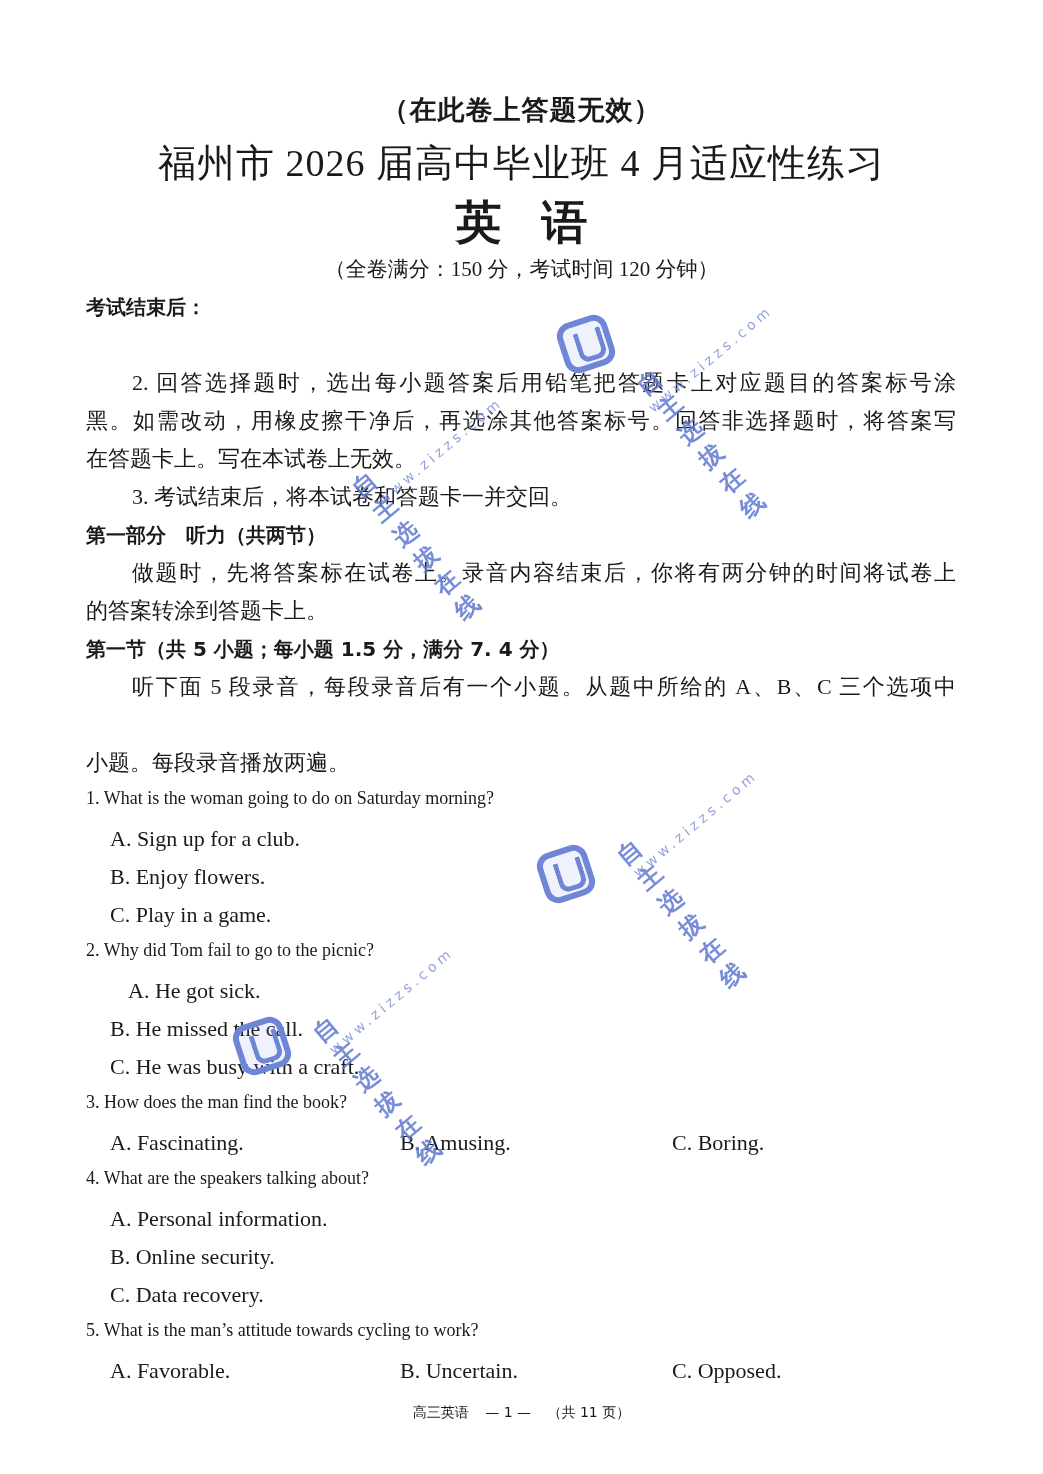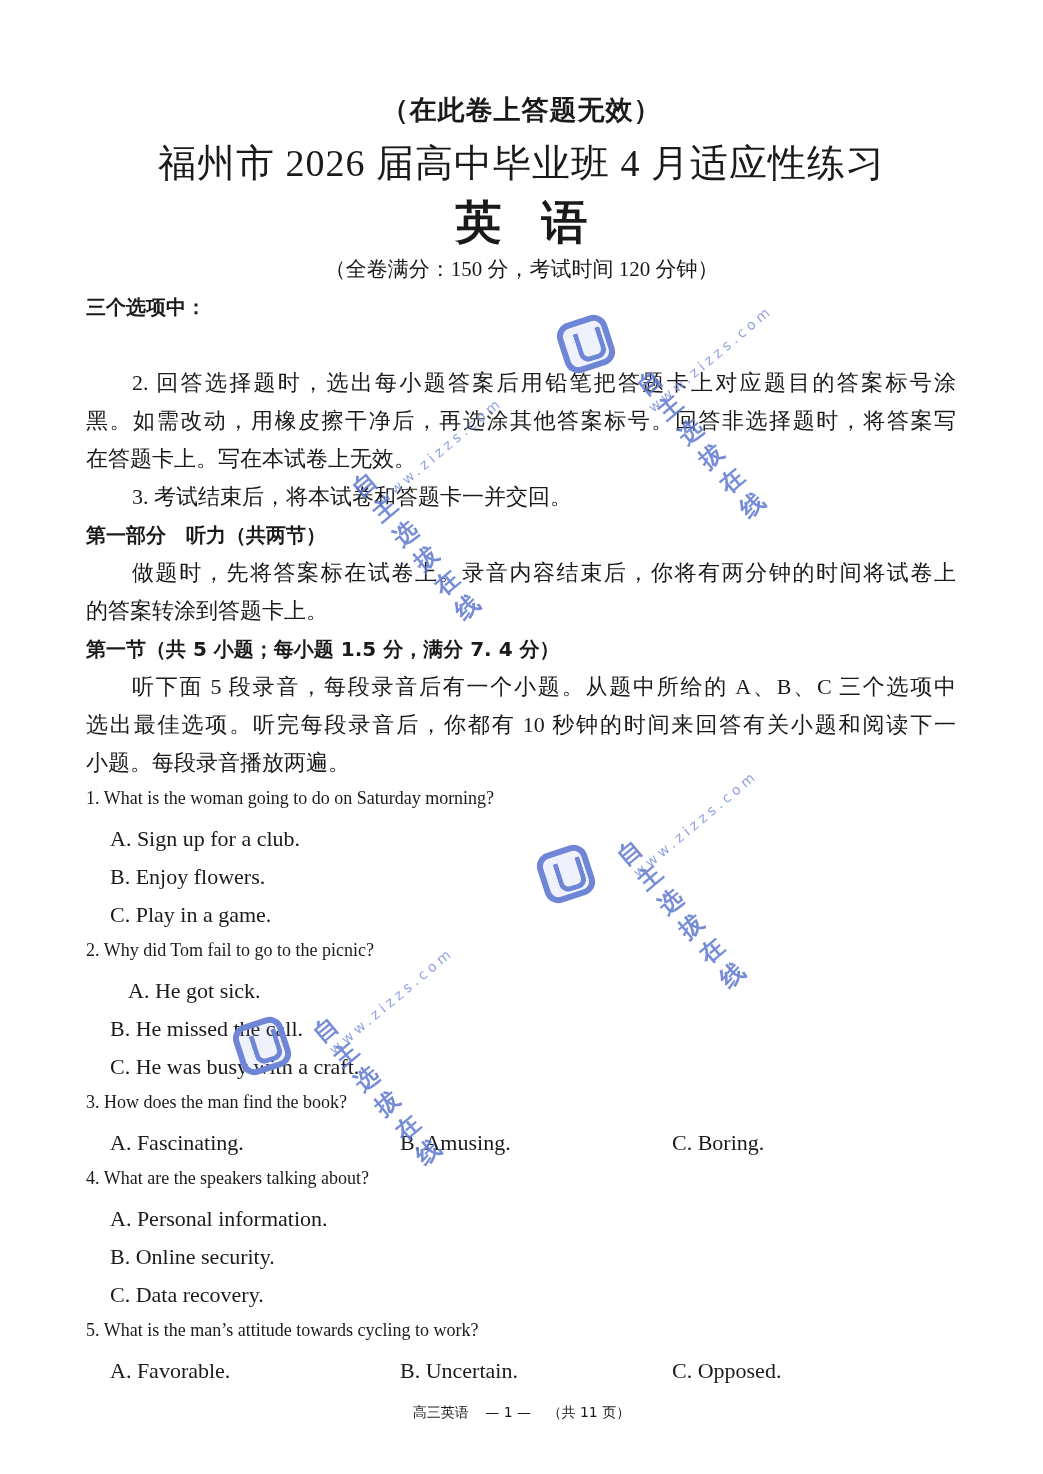--- a/index.html
+++ b/index.html
@@ -51,33 +51,32 @@
 </head>
 <body>
 
 <div class="page">
 
   <div class="abs center invalid-note">（在此卷上答题无效）</div>
   <div class="abs center exam-title">福州市 2026 届高中毕业班 4 月适应性练习</div>
   <div class="abs center subject">英语</div>
   <div class="abs center score-note">（全卷满分：150 分，考试时间 120 分钟）</div>
 
-  <div class="abs h-bold" style="left:86px; top:294px;">三个选项中：</div>
+  <div class="abs h-bold" style="left:86px; top:294px;">考试结束后：</div>
   <div class="abs body-text line indent justify" style="top:368px;">2. 回答选择题时，选出每小题答案后用铅笔把答题卡上对应题目的答案标号涂</div>
   <div class="abs body-text line justify" style="top:406px;">黑。如需改动，用橡皮擦干净后，再选涂其他答案标号。回答非选择题时，将答案写</div>
   <div class="abs body-text line" style="top:444px;">在答题卡上。写在本试卷上无效。</div>
   <div class="abs body-text line indent" style="top:482px;">3. 考试结束后，将本试卷和答题卡一并交回。</div>
 
   <div class="abs h-bold" style="left:86px; top:522px;">第一部分　听力（共两节）</div>
   <div class="abs body-text line indent justify" style="top:558px;">做题时，先将答案标在试卷上。录音内容结束后，你将有两分钟的时间将试卷上</div>
   <div class="abs body-text line" style="top:596px;">的答案转涂到答题卡上。</div>
 
   <div class="abs h-bold" style="left:86px; top:636px;">第一节（共 5 小题；每小题 1.5 分，满分 7. 4 分）</div>
   <div class="abs body-text line indent justify" style="top:672px;">听下面 5 段录音，每段录音后有一个小题。从题中所给的  A、B、C  三个选项中</div>
-  <div class="abs body-text line justify" style="top:710px;">选出最佳选项。听完每段录音后，你都有 10 秒钟的时间来回答有关小题和阅读下一</div>
   <div class="abs body-text line" style="top:748px;">小题。每段录音播放两遍。</div>
 
   <div class="abs q" style="top:788px;">1. What is the woman going to do on Saturday morning?</div>
   <div class="abs opt" style="top:826px;">A. Sign up for a club.</div>
   <div class="abs opt" style="top:864px;">B. Enjoy flowers.</div>
   <div class="abs opt" style="top:902px;">C. Play in a game.</div>
 
   <div class="abs q" style="top:940px;">2. Why did Tom fail to go to the picnic?</div>
   <div class="abs opt" style="top:978px;margin-left:18px;">A. He got sick.</div>
   <div class="abs opt" style="top:1016px;">B. He missed the call.</div>

